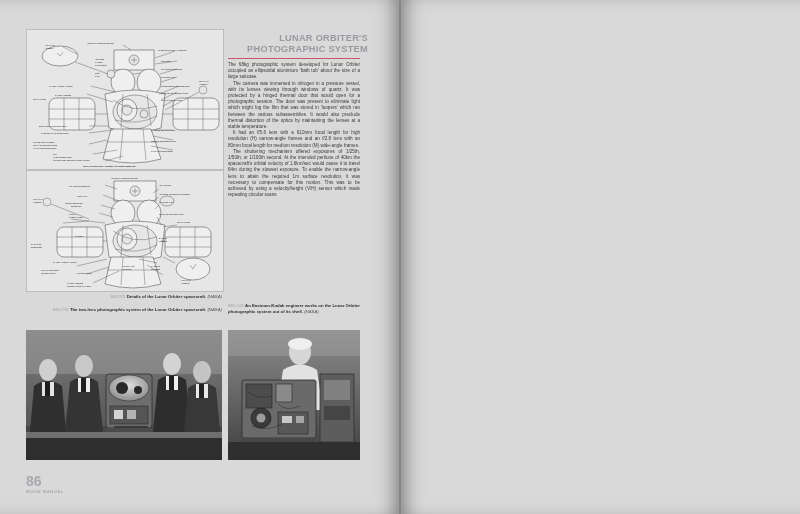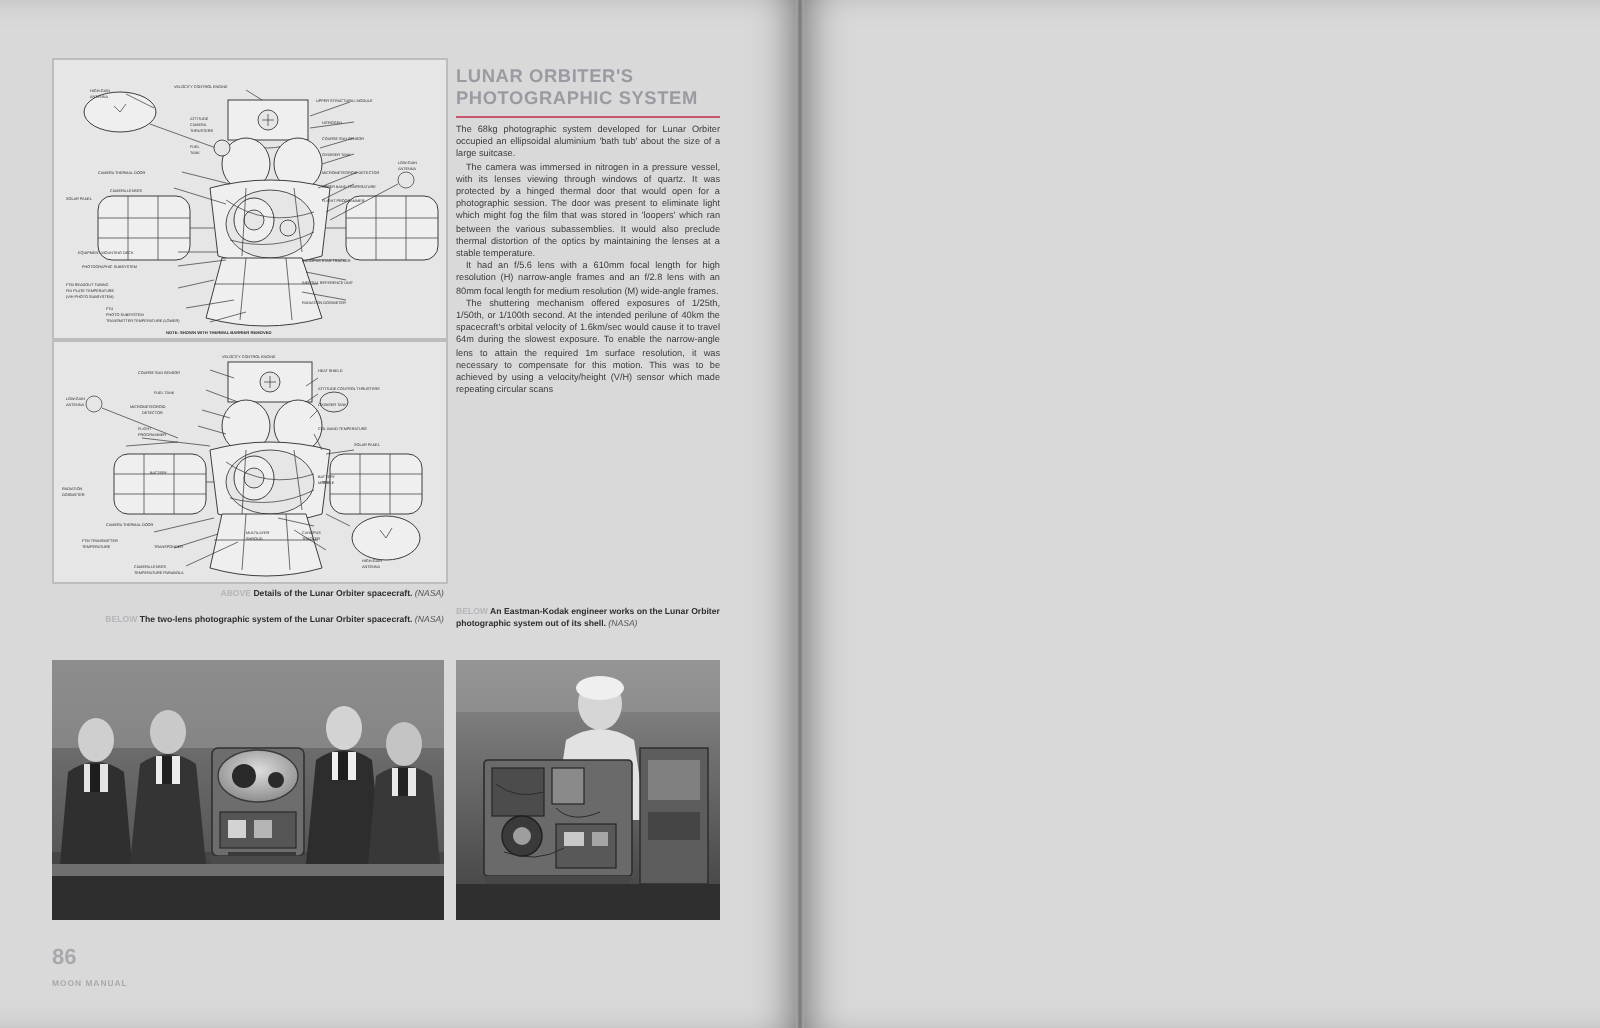--- a/index.html
+++ b/index.html
@@ -13,26 +13,26 @@
   .page.left{left:0;box-shadow:inset -14px 0 22px -12px rgba(0,0,0,.55);}
   .page.right{left:400px;box-shadow:inset 14px 0 22px -12px rgba(0,0,0,.55);}
   .gutter{position:absolute;left:398px;top:0;width:4px;height:514px;
     background:linear-gradient(90deg,#b0b0b0,#6e6e6e,#b0b0b0);opacity:.75;}
 
   
   .col{position:absolute;font-size:4.6px;line-height:6.2px;color:#3a3a3a;text-align:justify;}
   .col p{margin:0 0 0 0;text-indent:0;}
   .col p + p{text-indent:5px;}
   .heading{position:absolute;color:#9a9aa2;font-weight:bold;font-size:9.2px;
-    line-height:10.5px;letter-spacing:.3px;}
+    line-height:10.5px;letter-spacing:.3px;text-align:right;}
   .rule{position:absolute;height:1px;background:#c9566f;}
   .cap{position:absolute;font-size:4.3px;line-height:5.6px;color:#2f2f2f;font-weight:bold;}
   .cap .lead{color:#b5b5bb;}
   .cap .src{font-weight:normal;font-style:italic;color:#555;}
-  .folio-num{position:absolute;font-size:11px;font-weight:bold;color:#a8a8ae;text-align:center;}
+  .folio-num{position:absolute;font-size:14px;font-weight:bold;color:#a8a8ae;text-align:center;}
   .folio-txt{position:absolute;font-size:4.2px;font-weight:bold;color:#a8a8ae;letter-spacing:.5px;}
 
   
   .diagram{position:absolute;background:#e3e3e3;border:1px solid #bdbdbd;overflow:hidden;}
   .diagram svg{display:block;width:100%;height:100%;}
   .dlabel{font-size:1.9px;fill:#2a2a2a;font-family:"Liberation Sans",sans-serif;}
   .dline{stroke:#333;stroke-width:.35;fill:none;}
   .dbody{stroke:#2a2a2a;stroke-width:.45;fill:#efefef;}
   .dbody2{stroke:#2a2a2a;stroke-width:.4;fill:#e6e6e6;}
   .dnote{font-size:2.1px;fill:#2a2a2a;font-weight:bold;}

